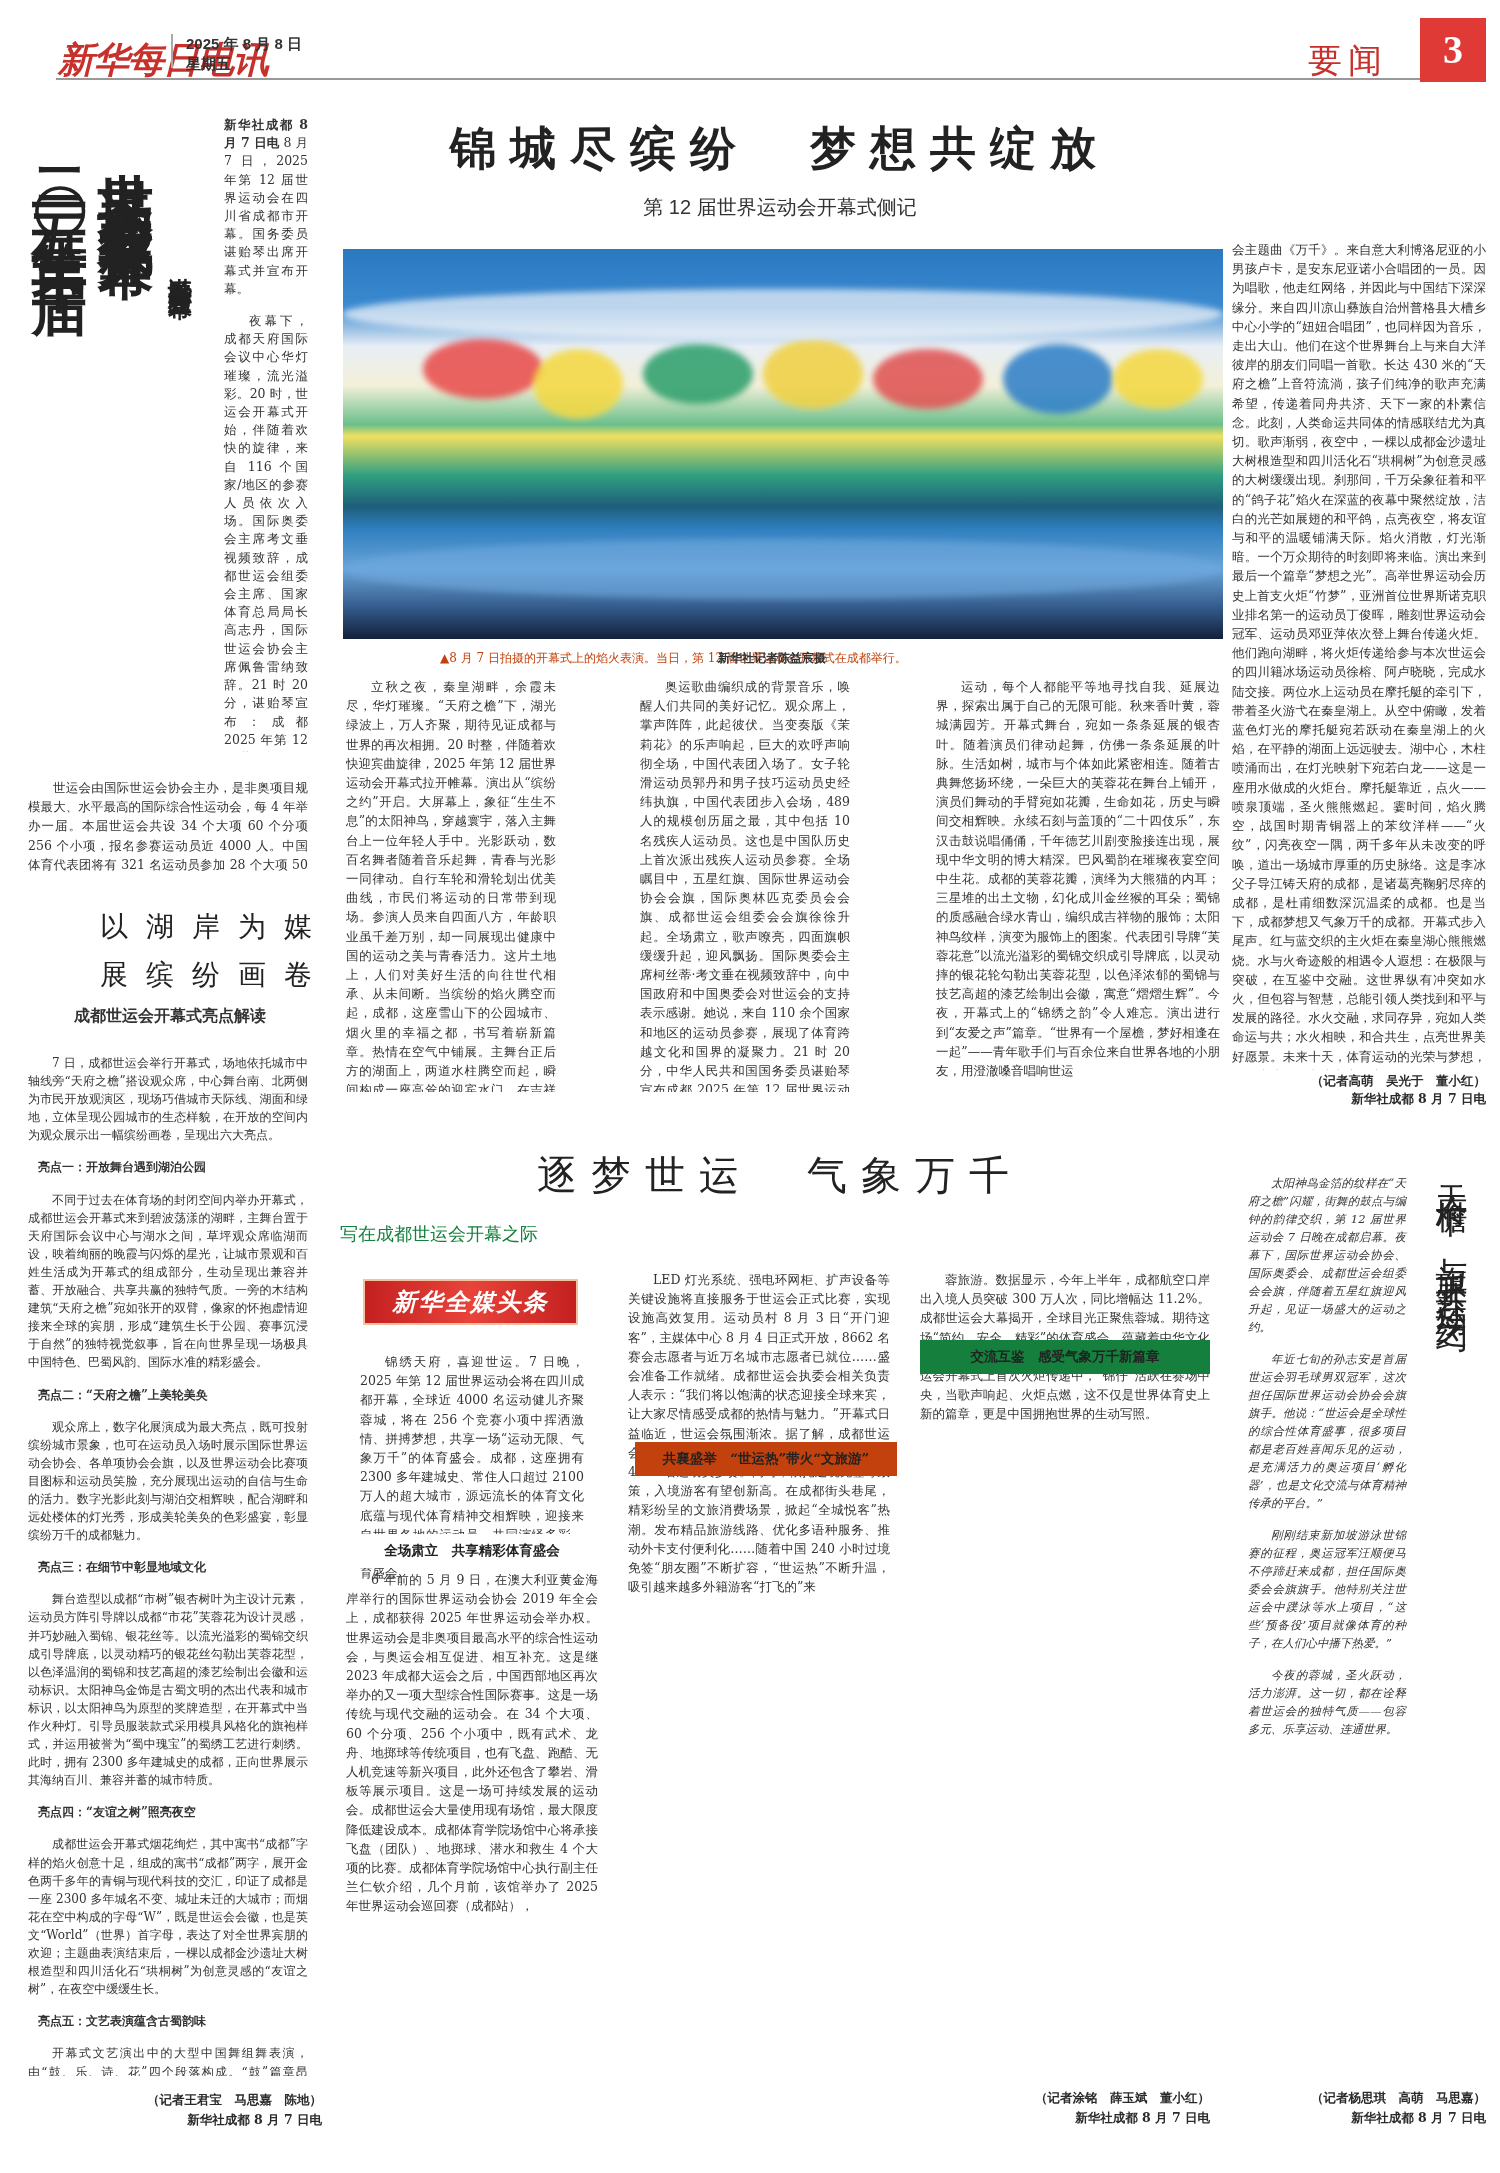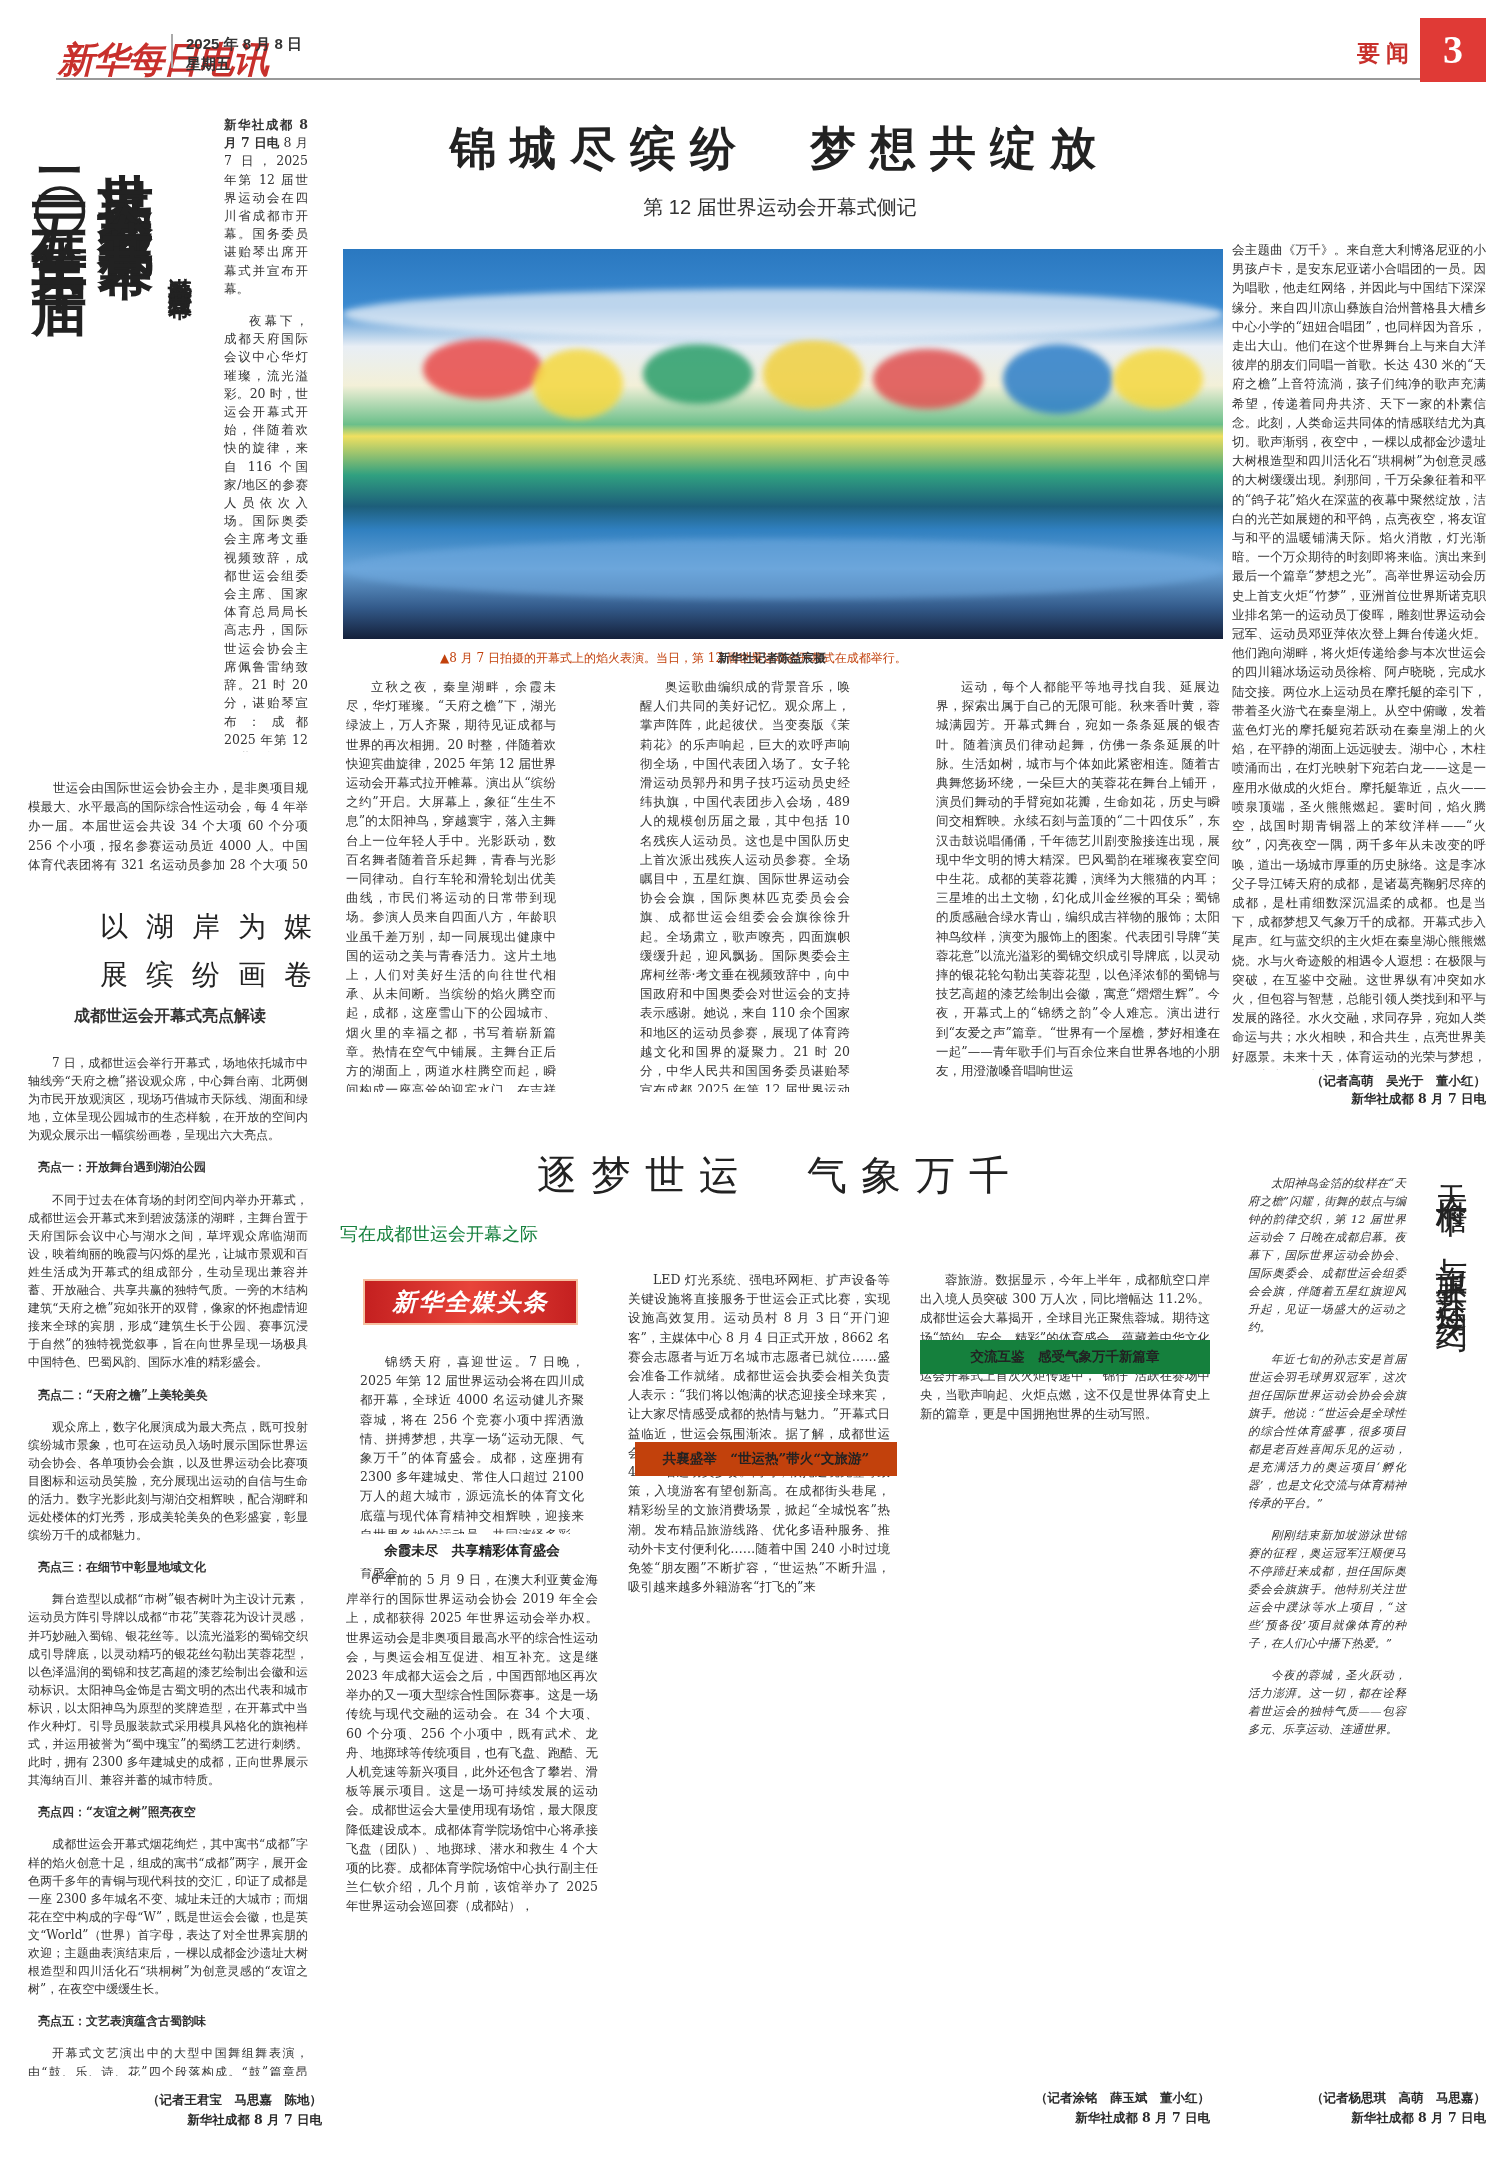--- a/index.html
+++ b/index.html
@@ -8,21 +8,21 @@
 .abs{position:absolute}
 .txt{font-size:12.5px;line-height:19.2px;text-align:justify;color:#333;overflow:hidden;text-indent:2em}
 .txt p{margin:14px}
 .serifbig{font-family:"Liberation Serif","DejaVu Serif",serif}
 .sans{font-family:"Liberation Sans","DejaVu Sans",sans-serif}
 
 .masthead{left:56px;top:24px;width:1380px;height:56px;border-bottom:2px solid #999}
 .logo{left:58px;top:36px;font-size:36px;color:#c8302c;font-weight:bold;letter-spacing:-1px;font-style:italic}
 .vsep{left:171px;top:34px;width:2px;height:34px;background:#aaa}
 .date{left:186px;top:34px;font-size:15px;font-weight:bold;color:#333;line-height:20px}
-.section{left:1357px;top:38px;font-size:23px;font-weight:bold;color:#c8302c;letter-spacing:6px}
+.section{left:1308px;top:38px;font-size:34px;font-weight:normal;color:#c8302c;letter-spacing:6px}
 .pagenum{left:1420px;top:18px;width:66px;height:64px;background:#e03a36;color:#fff;font-size:40px;font-weight:bold;text-align:center;line-height:64px}
 
 .vhead{writing-mode:vertical-rl;font-weight:bold;color:#222}
 .hl1a{left:30px;top:128px;font-size:56px;letter-spacing:14px;line-height:60px}
 .hl1b{left:96px;top:128px;font-size:56px;letter-spacing:8px;line-height:60px}
 .hl1c{left:165px;top:258px;font-size:24px;letter-spacing:2px;line-height:30px}
 .photo{left:343px;top:249px;width:880px;height:390px;background:linear-gradient(180deg,#2a78c0 0%,#3b8ad0 15%,#e8eef5 25%,#f3f0d8 35%,#6bbf8a 45%,#f0e060 48%,#30a080 58%,#1d5e7a 66%,#3080c0 72%,#6aa4d8 82%,#335a8a 92%,#14203a 100%);overflow:hidden}
 .photo .splash{position:absolute;border-radius:50%;filter:blur(3px);opacity:.85}
 .caption{left:440px;top:650px;font-size:12px;color:#c2410c}
 .credit{left:718px;top:650px;font-size:12px;font-weight:bold;color:#333}
@@ -110,21 +110,21 @@
 </div>
 
 <div class="abs serifbig" style="left:340px;top:1148px;width:880px;text-align:center;font-size:40px;letter-spacing:14px;color:#222">逐梦世运　气象万千</div>
 <div class="abs sans" style="left:340px;top:1222px;width:880px;font-size:18px;color:#15803d">写在成都世运会开幕之际</div>
 
 <div class="abs badge">新华全媒头条</div>
 
 <div class="abs txt" style="left:346px;top:1338px;width:252px;height:810px">
   <p>锦绣天府，喜迎世运。7 日晚，2025 年第 12 届世界运动会将在四川成都开幕，全球近 4000 名运动健儿齐聚蓉城，将在 256 个竞赛小项中挥洒激情、拼搏梦想，共享一场“运动无限、气象万千”的体育盛会。成都，这座拥有 2300 多年建城史、常住人口超过 2100 万人的超大城市，源远流长的体育文化底蕴与现代体育精神交相辉映，迎接来自世界各地的运动员，共同演绎多彩、呈现一场独具魅力、别样精彩的国际体育盛会。</p>
 </div>
-<div class="abs sectionhead" style="left:346px;top:1534px;width:252px;background:#fff;padding:8px 0">余霞未尽　共享精彩体育盛会</div>
+<div class="abs sectionhead" style="left:346px;top:1534px;width:252px;background:#fff;padding:8px 0">全场肃立　共享精彩体育盛会</div>
 <div class="abs txt" style="left:346px;top:1570px;width:252px;height:500px">6 年前的 5 月 9 日，在澳大利亚黄金海岸举行的国际世界运动会协会 2019 年全会上，成都获得 2025 年世界运动会举办权。世界运动会是非奥项目最高水平的综合性运动会，与奥运会相互促进、相互补充。这是继 2023 年成都大运会之后，中国西部地区再次举办的又一项大型综合性国际赛事。这是一场传统与现代交融的运动会。在 34 个大项、60 个分项、256 个小项中，既有武术、龙舟、地掷球等传统项目，也有飞盘、跑酷、无人机竞速等新兴项目，此外还包含了攀岩、滑板等展示项目。这是一场可持续发展的运动会。成都世运会大量使用现有场馆，最大限度降低建设成本。成都体育学院场馆中心将承接飞盘（团队）、地掷球、潜水和救生 4 个大项的比赛。成都体育学院场馆中心执行副主任兰仁钦介绍，几个月前，该馆举办了 2025 年世界运动会巡回赛（成都站），</div>
 
 <div class="abs txt" style="left:628px;top:1270px;width:262px;height:800px">LED 灯光系统、强电环网柜、扩声设备等关键设施将直接服务于世运会正式比赛，实现设施高效复用。运动员村 8 月 3 日“开门迎客”，主媒体中心 8 月 4 日正式开放，8662 名赛会志愿者与近万名城市志愿者已就位……盛会准备工作就绪。成都世运会执委会相关负责人表示：“我们将以饱满的状态迎接全球来宾，让大家尽情感受成都的热情与魅力。”开幕式日益临近，世运会氛围渐浓。据了解，成都世运会期间，将有来自 110 余个国家和地区的近 4000 名运动员参赛。同时，依托过境免签等政策，入境游客有望创新高。在成都街头巷尾，精彩纷呈的文旅消费场景，掀起“全城悦客”热潮。发布精品旅游线路、优化多语种服务、推动外卡支付便利化……随着中国 240 小时过境免签“朋友圈”不断扩容，“世运热”不断升温，吸引越来越多外籍游客“打飞的”来</div>
 <div class="abs sectionhead" style="left:635px;top:1442px;width:262px;background:#c2410c;padding:8px 0">共襄盛举　“世运热”带火“文旅游”</div>
 
 <div class="abs txt" style="left:920px;top:1270px;width:290px;height:790px">蓉旅游。数据显示，今年上半年，成都航空口岸出入境人员突破 300 万人次，同比增幅达 11.2%。成都世运会大幕揭开，全球目光正聚焦蓉城。期待这场“简约、安全、精彩”的体育盛会，蕴藏着中华文化独特的魅力。“成都就是我的家。”在 7 月 26 日世运会开幕式上首次火炬传递中，“锦仔”活跃在赛场中央，当歌声响起、火炬点燃，这不仅是世界体育史上新的篇章，更是中国拥抱世界的生动写照。</div>
 <div class="abs sectionhead" style="left:920px;top:1340px;width:290px;background:#15803d;padding:8px 0">交流互鉴　感受气象万千新篇章</div>
 <div class="abs" style="left:920px;top:2088px;width:290px;font-size:12.5px;font-weight:bold;text-align:right;line-height:20px">
   <div>（记者涂铭　薛玉斌　董小红）</div>
   <div>新华社成都 8 月 7 日电</div>

